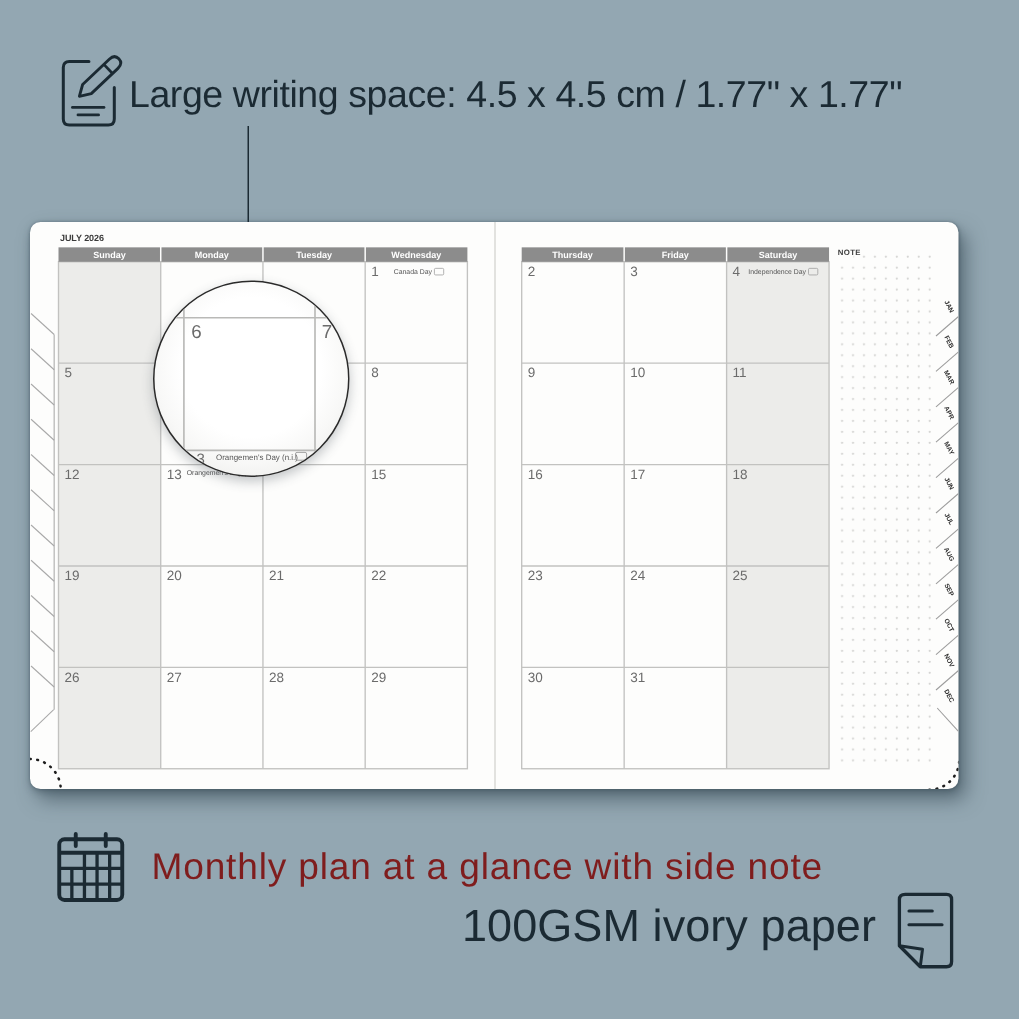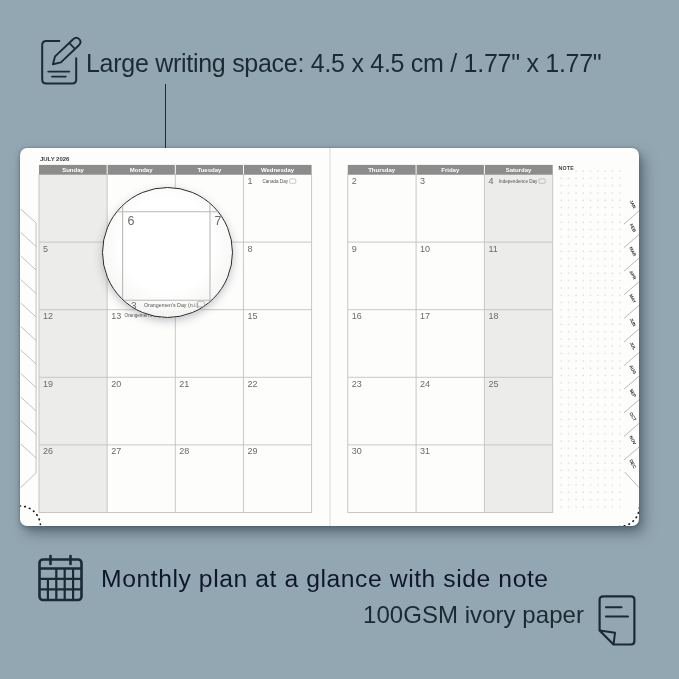--- a/index.html
+++ b/index.html
@@ -219,23 +219,23 @@
     <line x1="3.5" y1="15.5" x2="45.5" y2="15.5" stroke-width="2.6"></line>
     <line x1="20.3" y1="15.5" x2="20.3" y2="47" stroke-width="2.2"></line>
     <line x1="28.7" y1="15.5" x2="28.7" y2="47" stroke-width="2.2"></line>
     <line x1="37.1" y1="15.5" x2="37.1" y2="47" stroke-width="2.2"></line>
     <line x1="11.9" y1="25.9" x2="11.9" y2="47" stroke-width="2.2"></line>
     <line x1="3.5" y1="25.9" x2="45.5" y2="25.9" stroke-width="2.2"></line>
     <line x1="3.5" y1="36.4" x2="45.5" y2="36.4" stroke-width="2.2"></line>
   </g>
 </svg>
 
-<div class="abs" style="left:101px;top:566.9px;font-size:24.7px;line-height:1;color:#0f172a;letter-spacing:0.57px;">Monthly plan at a glance with side note</div>
-
-<div class="abs" style="right:95px;top:603px;font-size:24px;line-height:1;color:#1b2a33;letter-spacing:0.05px;">100GSM ivory paper</div>
+<div class="abs" style="left:101px;top:566.9px;font-size:24.7px;line-height:1;color:#7f1d1d;letter-spacing:0.57px;">Monthly plan at a glance with side note</div>
+
+<div class="abs" style="right:95px;top:603px;font-size:30px;line-height:1;color:#1b2a33;letter-spacing:0.05px;">100GSM ivory paper</div>
 
 <svg class="abs" style="left:596px;top:593px;" width="42" height="55" viewBox="0 0 42 55">
   <path d="M7.5 3.3 H35 Q38.4 3.3 38.4 6.7 V48 Q38.4 51.5 35 51.5 H17.5 L3.6 37.5 V6.7 Q3.6 3.3 7.5 3.3 Z" fill="none" stroke="#1b2a33" stroke-width="2.2" stroke-linejoin="round"></path>
   <path d="M3.6 37.5 L19 39.8 L17.5 51.5" fill="none" stroke="#1b2a33" stroke-width="2" stroke-linejoin="round"></path>
   <line x1="10" y1="14.3" x2="25.5" y2="14.3" stroke="#1b2a33" stroke-width="2.1" stroke-linecap="round"></line>
   <line x1="10" y1="23.5" x2="32" y2="23.5" stroke="#1b2a33" stroke-width="2.1" stroke-linecap="round"></line>
 </svg>
 
 </div>
 

